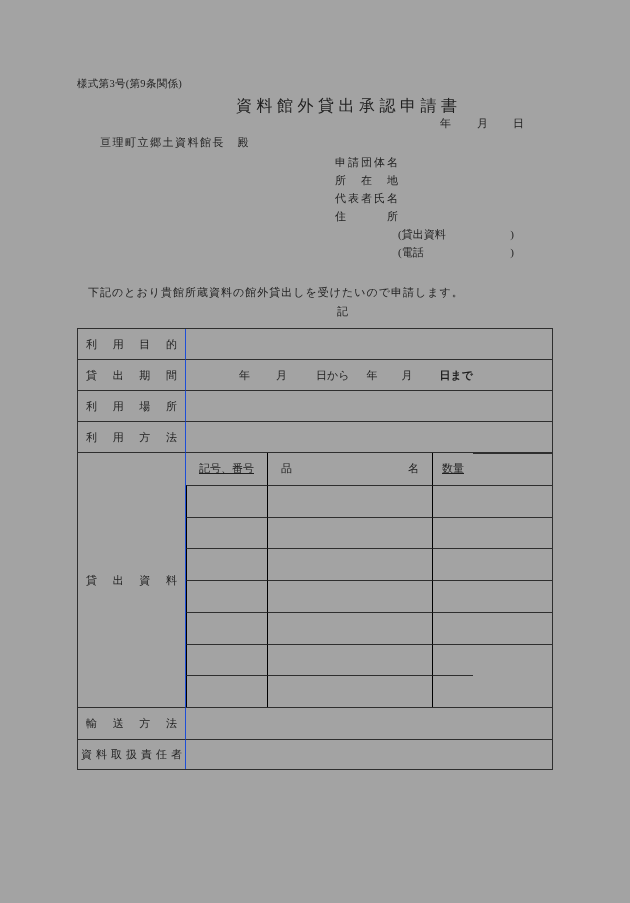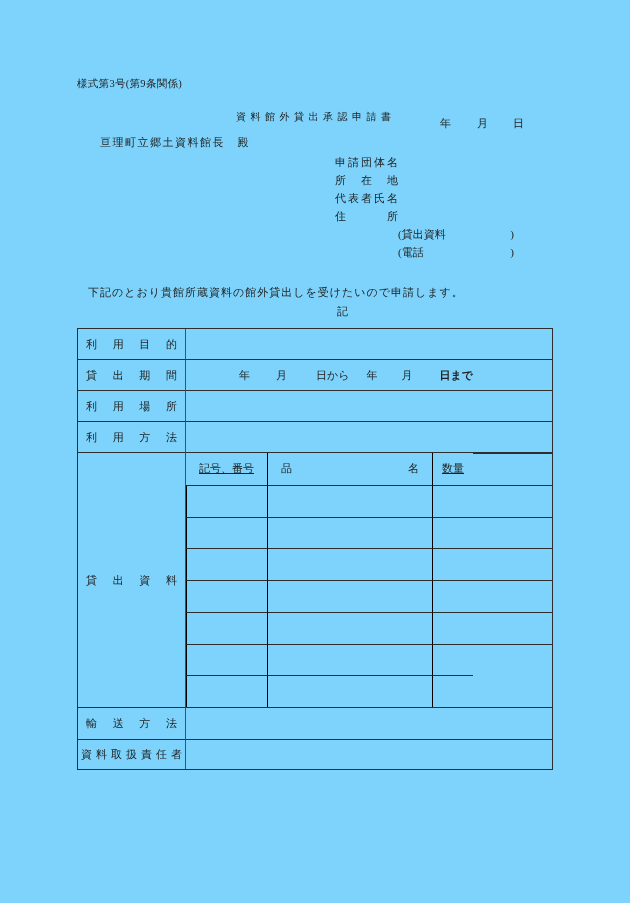--- a/index.html
+++ b/index.html
@@ -1,28 +1,28 @@
 <!DOCTYPE html>
 <html><head>
 <meta charset="utf-8">
 <style>
   html,body{margin:0;padding:0;}
   body{background:#e8e8e8;}
   .page{
     position:relative;
     width:630px;height:903px;
-    background:#7dd3fc;
+    background:#a3a3a3;
     color:#1f1f1f;
     font-family:"Liberation Serif","DejaVu Serif",serif;
     font-size:11px;
     overflow:hidden;
   }
   .abs{position:absolute;}
   .form-number{left:77px;top:77px;font-size:10.5px;letter-spacing:0.3px;}
-  .doc-title{left:236px;top:110px;font-size:10px;letter-spacing:4.5px;white-space:nowrap;}
+  .doc-title{left:236px;top:96px;font-size:16px;letter-spacing:4.5px;white-space:nowrap;}
   .date-top{left:440px;top:116px;white-space:nowrap;}
   .date-top .d1{margin-left:26px;}
   .date-top .d2{margin-left:25px;}
   .addressee{left:100px;top:135px;letter-spacing:1.5px;white-space:nowrap;}
   .applicant{left:335px;top:153px;line-height:18px;}
   .jspan{display:inline-block;width:63px;text-align:justify;text-align-last:justify;text-justify:inter-character;}
   .paren-line{display:flex;justify-content:space-between;width:116px;margin-left:63px;}
   .statement{left:88px;top:285px;letter-spacing:1px;white-space:nowrap;}
   .note-heading{left:337px;top:304px;}
 

